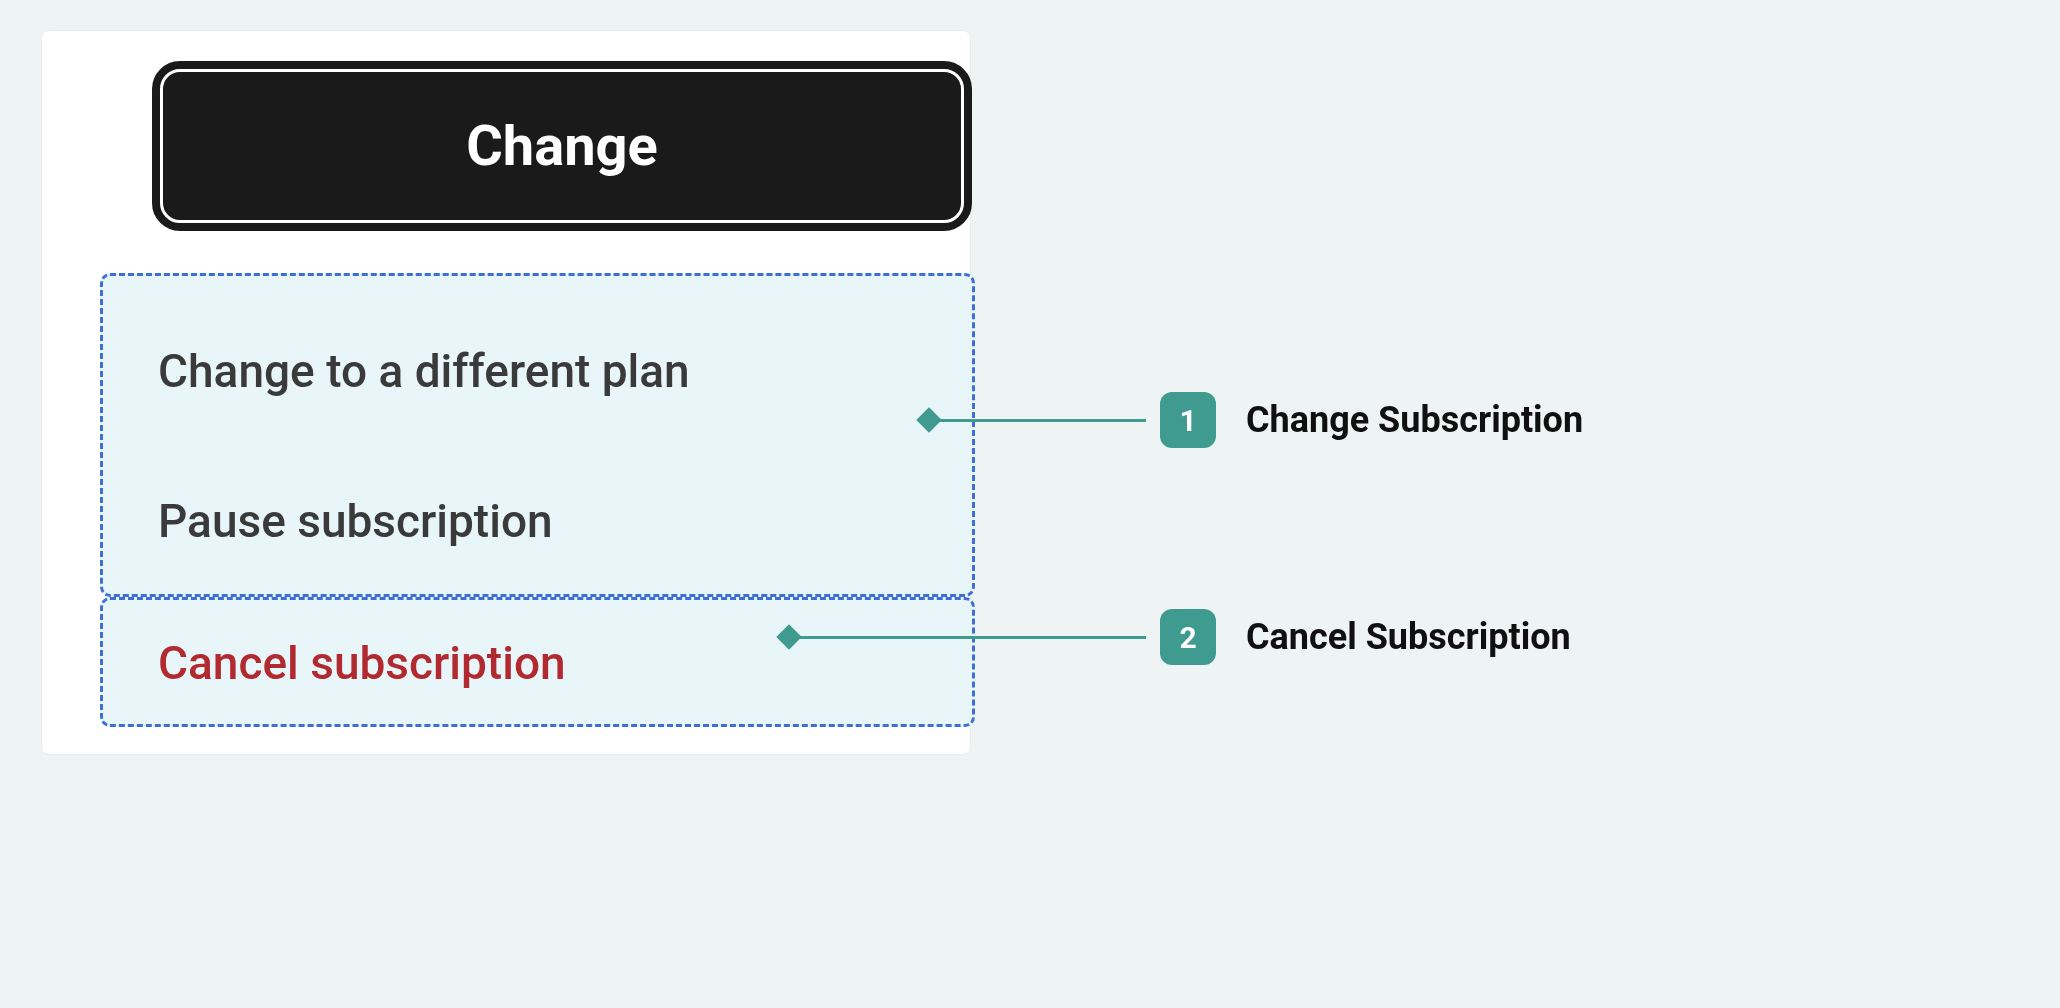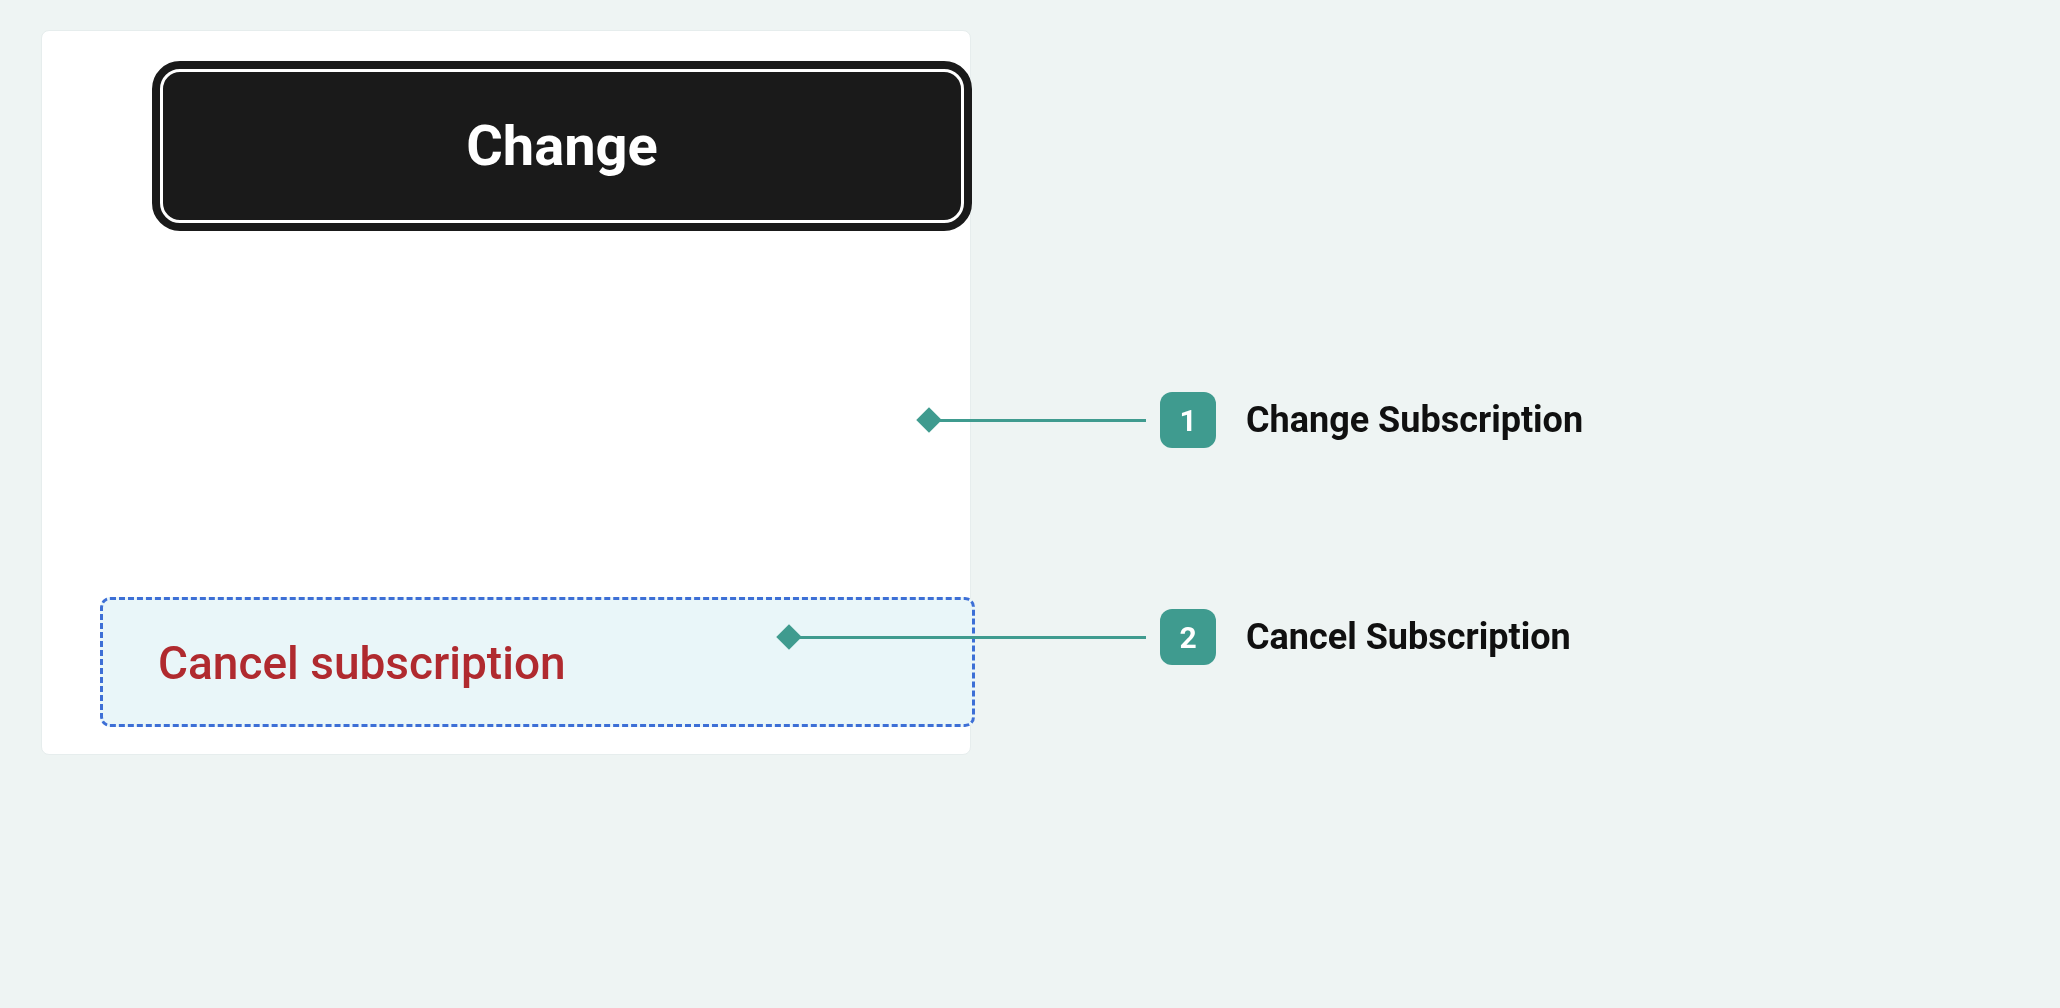--- a/index.html
+++ b/index.html
@@ -157,20 +157,24 @@
 
 <div class="stage">
 
   <div class="card">
 
     <div class="change-btn">
       <div class="inner-ring"></div>
       <div class="label">Change</div>
     </div>
 
+    <div class="group group-modify">
+      <div class="menu-item mi-change-plan">Change to a different plan</div>
+      <div class="menu-item mi-pause">Pause subscription</div>
+    </div>
 
     <div class="group group-cancel">
       <div class="menu-item cancel mi-cancel">Cancel subscription</div>
     </div>
 
   </div>
 
   <div class="diamond d1"></div>
   <div class="connector c1"></div>
 

